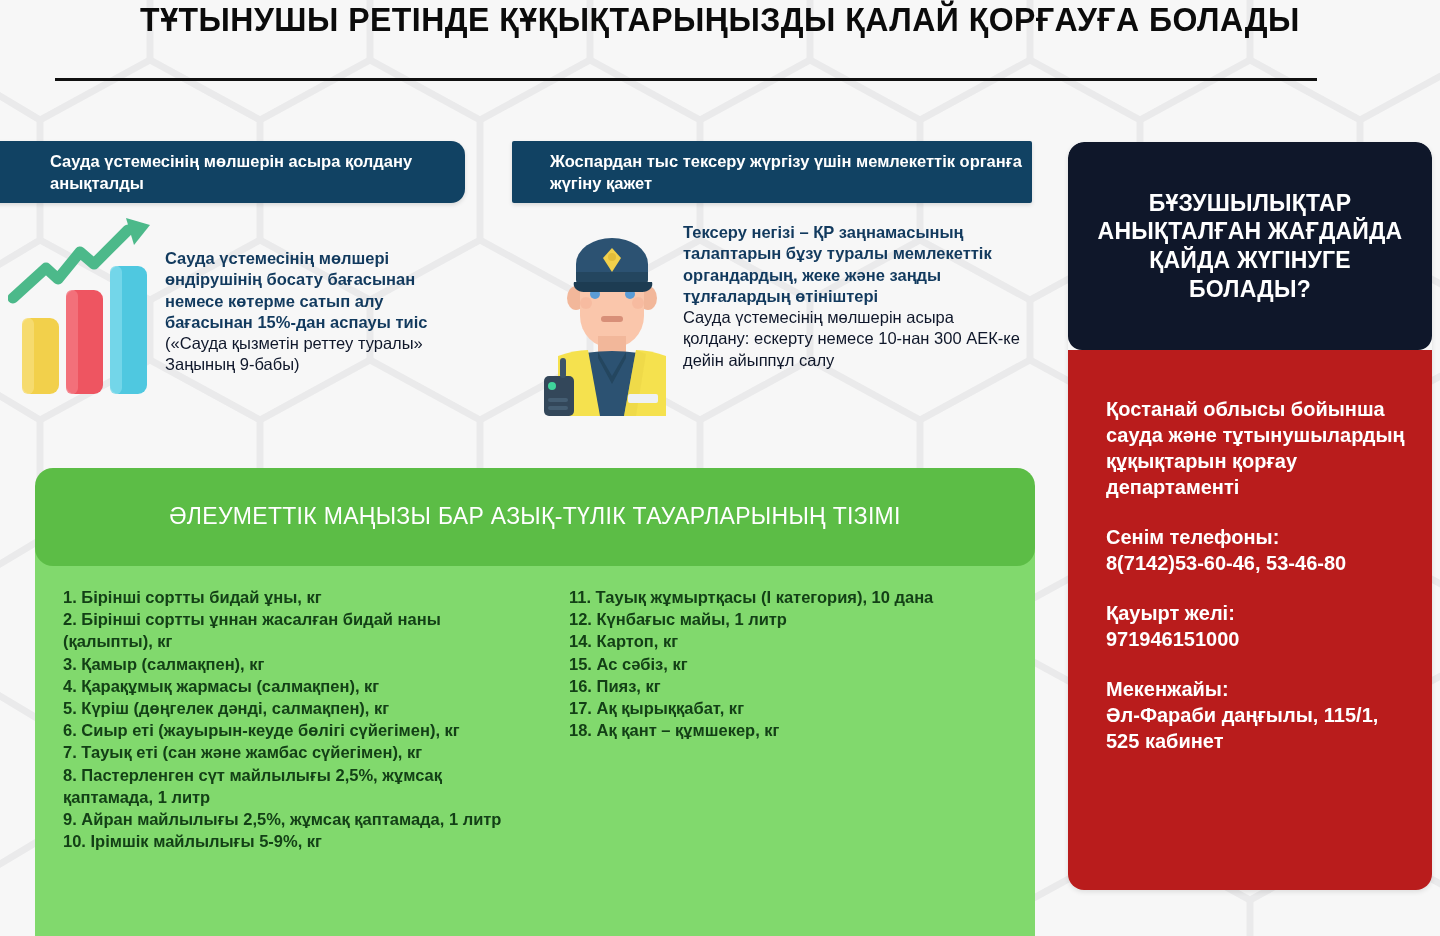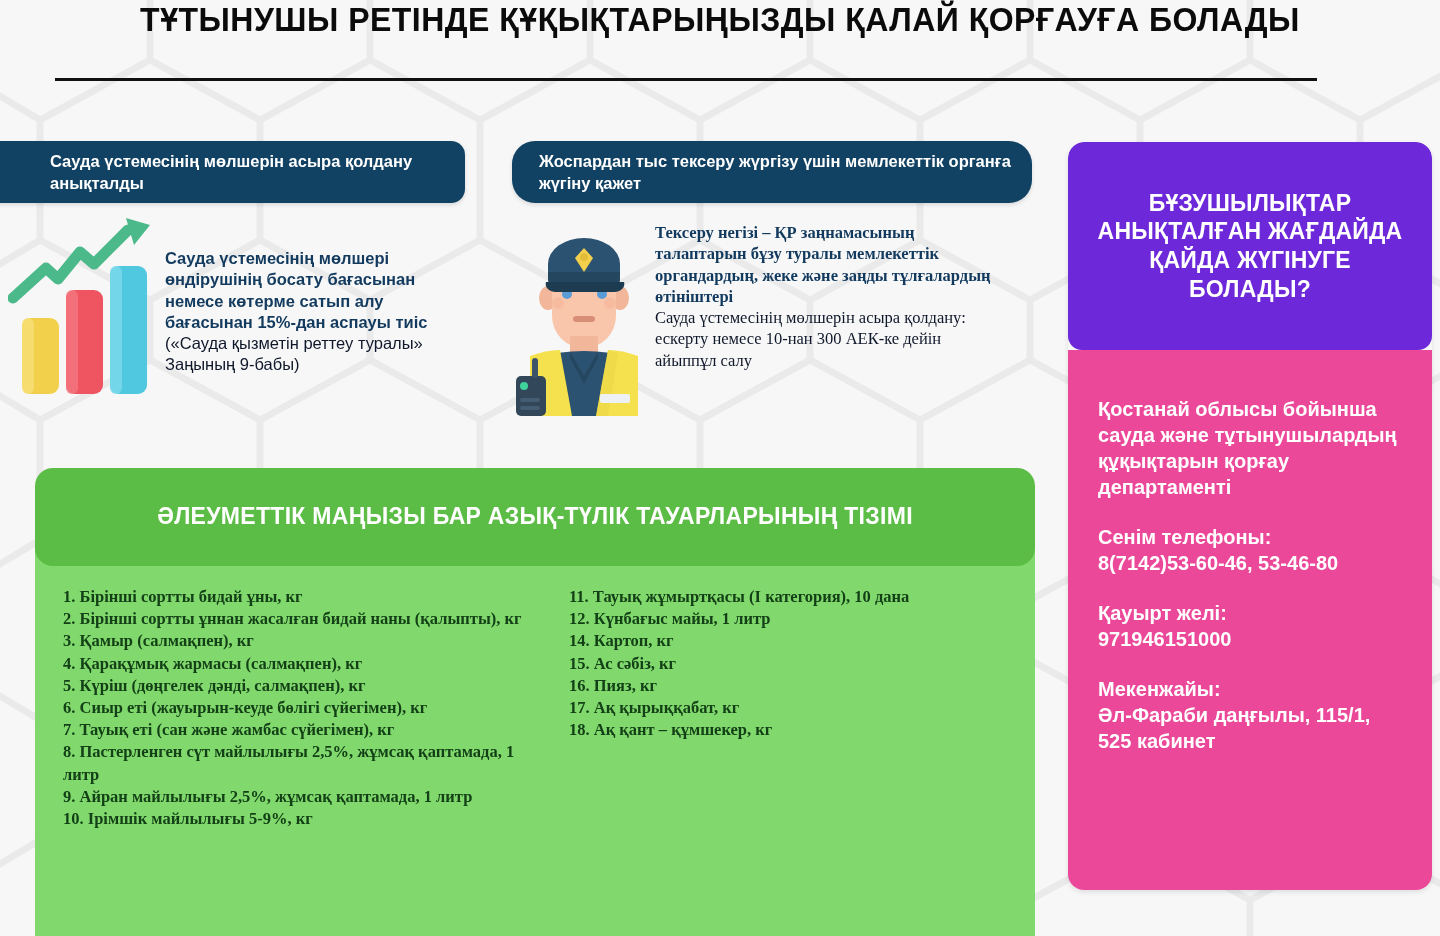--- a/index.html
+++ b/index.html
@@ -27,82 +27,82 @@
     position:absolute;background:#114263;color:#ffffff;
     display:flex;align-items:center;z-index:3;
     box-shadow:0 2px 4px rgba(0,0,0,.12);
   }
   #pill-left{
     left:-40px;top:141px;width:505px;height:62px;
     border-radius:0 14px 14px 0;padding-left:90px;box-sizing:border-box;
   }
   #pill-right{
     left:512px;top:141px;width:520px;height:62px;
-    border-radius:23px;padding-left:27px;box-sizing:border-box;
+    border-radius:2px;padding-left:38px;box-sizing:border-box;
   }
   .pill-text{font-size:16.5px;font-weight:bold;line-height:1.35;}
 
   
   #chart-block{position:absolute;left:0px;top:216px;width:470px;height:185px;z-index:3;}
   #chart-art{position:absolute;left:8px;top:0px;width:155px;height:180px;}
   #chart-copy{position:absolute;left:165px;top:32px;width:290px;}
   .copy-bold{font-size:16.5px;font-weight:bold;color:#123a5e;line-height:1.29;}
   .copy-reg{font-size:16.5px;font-weight:normal;color:#0f172a;line-height:1.29;}
 
   
-  #inspector-block{position:absolute;left:500px;top:222px;width:530px;height:200px;z-index:3;font-family:Liberation Serif, serif;}
+  #inspector-block{position:absolute;left:528px;top:222px;width:530px;height:200px;z-index:3;}
   #inspector-art{position:absolute;left:14px;top:4px;width:140px;height:190px;}
   #inspector-copy{position:absolute;left:155px;top:0px;width:340px;}
 
   
   #red-panel{
     position:absolute;left:1068px;top:142px;width:364px;height:748px;
     border-radius:16px;overflow:hidden;z-index:3;
     box-shadow:0 2px 5px rgba(0,0,0,.10);
   }
   #red-head{
-    background:#6d28d9;width:100%;height:208px;box-sizing:border-box;
+    background:#0f172a;width:100%;height:208px;box-sizing:border-box;
     display:flex;align-items:center;justify-content:center;
     padding:0 22px;border-radius:16px 16px 14px 14px;
   }
   #red-head .rh-text{
     color:#ffffff;font-size:23px;font-weight:bold;line-height:1.24;
     text-align:center;letter-spacing:.2px;
   }
   #red-body{
-    background:#ec4899;width:100%;height:540px;box-sizing:border-box;
-    padding:46px 26px 0 30px;
+    background:#b91c1c;width:100%;height:540px;box-sizing:border-box;
+    padding:46px 26px 0 38px;
   }
   .red-line{color:#fff;font-size:20px;font-weight:bold;line-height:1.30;}
   .red-gap{height:24px;}
 
   
   #green-panel{
     position:absolute;left:35px;top:468px;width:1000px;height:468px;
     z-index:3;overflow:hidden;
   }
   #green-head{
     background:#5cbd46;width:100%;height:98px;border-radius:18px;
     box-sizing:border-box;display:flex;align-items:center;justify-content:center;
     padding:0 40px;position:relative;z-index:2;
   }
   #green-head .gh-text{
-    color:#ffffff;font-size:23px;font-weight:bold;line-height:1.28;
+    color:#ffffff;font-size:23px;font-weight:normal;line-height:1.28;
     text-align:left;letter-spacing:.3px;
   }
   #green-body{
     position:absolute;left:0;top:60px;width:1000px;height:408px;
     background:#81d96d;border-radius:0 0 0 0;z-index:1;
     padding:58px 28px 0 28px;box-sizing:border-box;
     display:flex;gap:0;
   }
   .green-col{width:50%;box-sizing:border-box;}
   .green-col.right{padding-left:34px;}
   .green-item{
-    font-size:16.5px;font-weight:bold;color:#134016;line-height:1.345;font-family:Liberation Serif, serif;
+    font-size:16.5px;font-weight:bold;color:#134016;line-height:1.345;
   }
 </style>
 </head>
 <body>
 
 <svg id="bg-texture" width="1440" height="936" viewBox="0 0 1440 936" aria-hidden="true">
   <rect width="1440" height="936" fill="#f7f7f7"></rect>
   <g stroke="#e9e9ea" stroke-width="7" fill="none" opacity="0.9">
     <path d="M-60 60 L40 120 L40 240 L-60 300"></path>
     <path d="M40 120 L150 60 L260 120 L260 240 L150 300 L40 240"></path>

